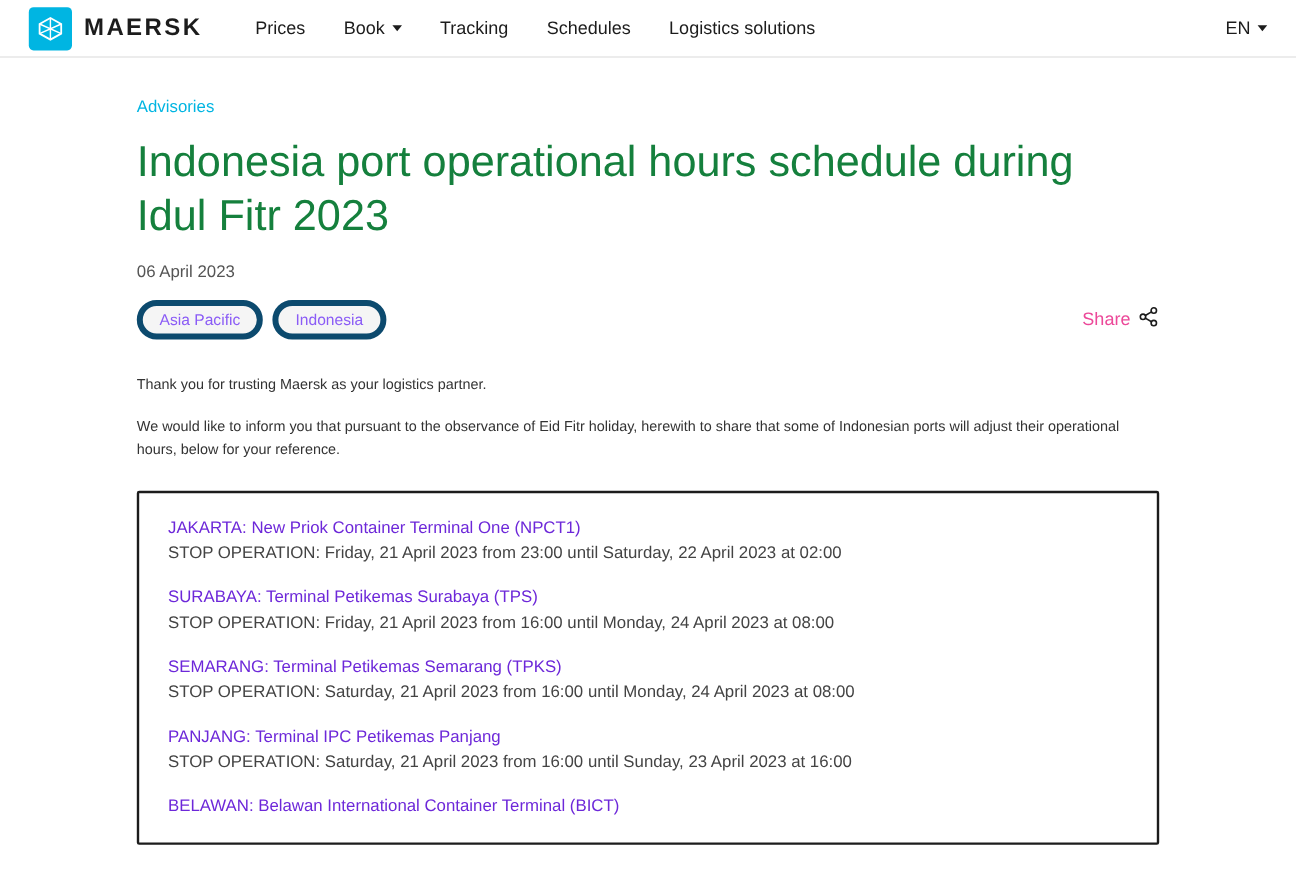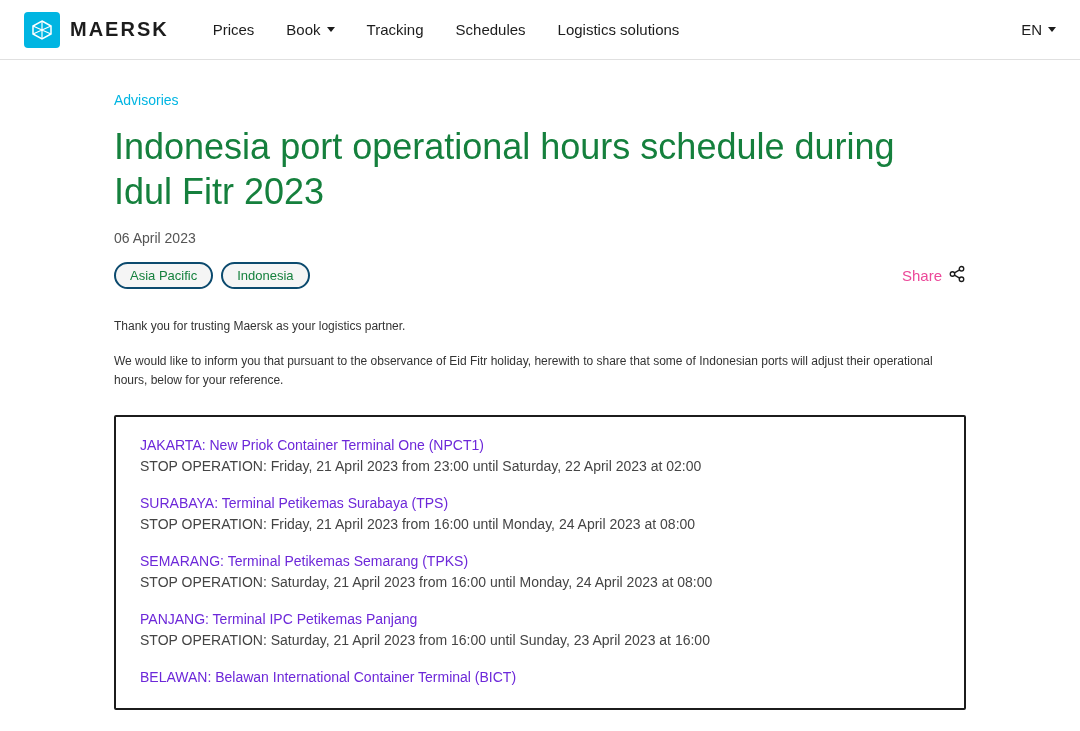--- a/index.html
+++ b/index.html
@@ -15,21 +15,21 @@
       font-size: 15px;
       width: 1080px;
       min-height: 731px;
     }
 
     
     nav {
       display: flex;
       align-items: center;
       padding: 0 24px;
-      height: 60px;
+      height: 48px;
       border-bottom: 1px solid #e0e0e0;
       background: #ffffff;
     }
 
     .nav-logo {
       display: flex;
       align-items: center;
       gap: 10px;
       margin-right: 32px;
       text-decoration: none;
@@ -120,25 +120,25 @@
       justify-content: space-between;
       margin-bottom: 28px;
     }
 
     .tags {
       display: flex;
       gap: 8px;
     }
 
     .tag {
-      border: 2px solid #0c4a6e;
+      border: 5px solid #0c4a6e;
       border-radius: 20px;
       padding: 4px 14px;
       font-size: 13px;
-      color: #15803d;
+      color: #8b5cf6;
       background: #f5f5f5;
       cursor: pointer;
     }
 
     .share-btn {
       display: flex;
       align-items: center;
       gap: 6px;
       font-size: 15px;
       color: #ec4899;

